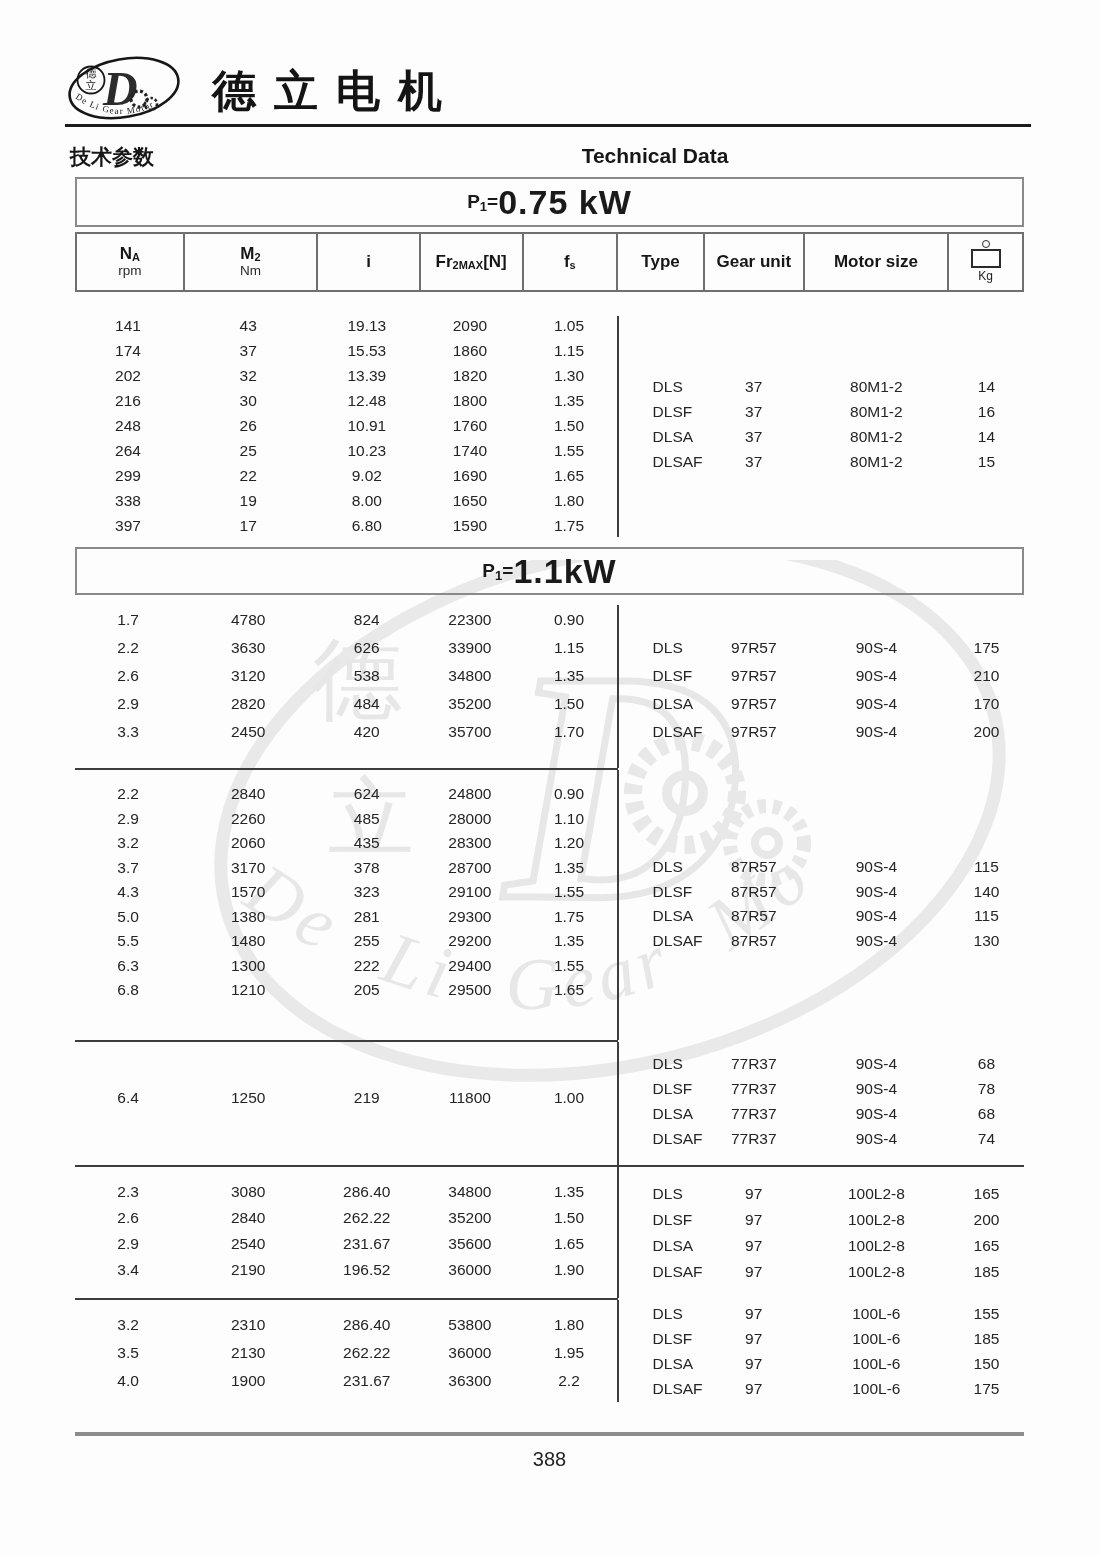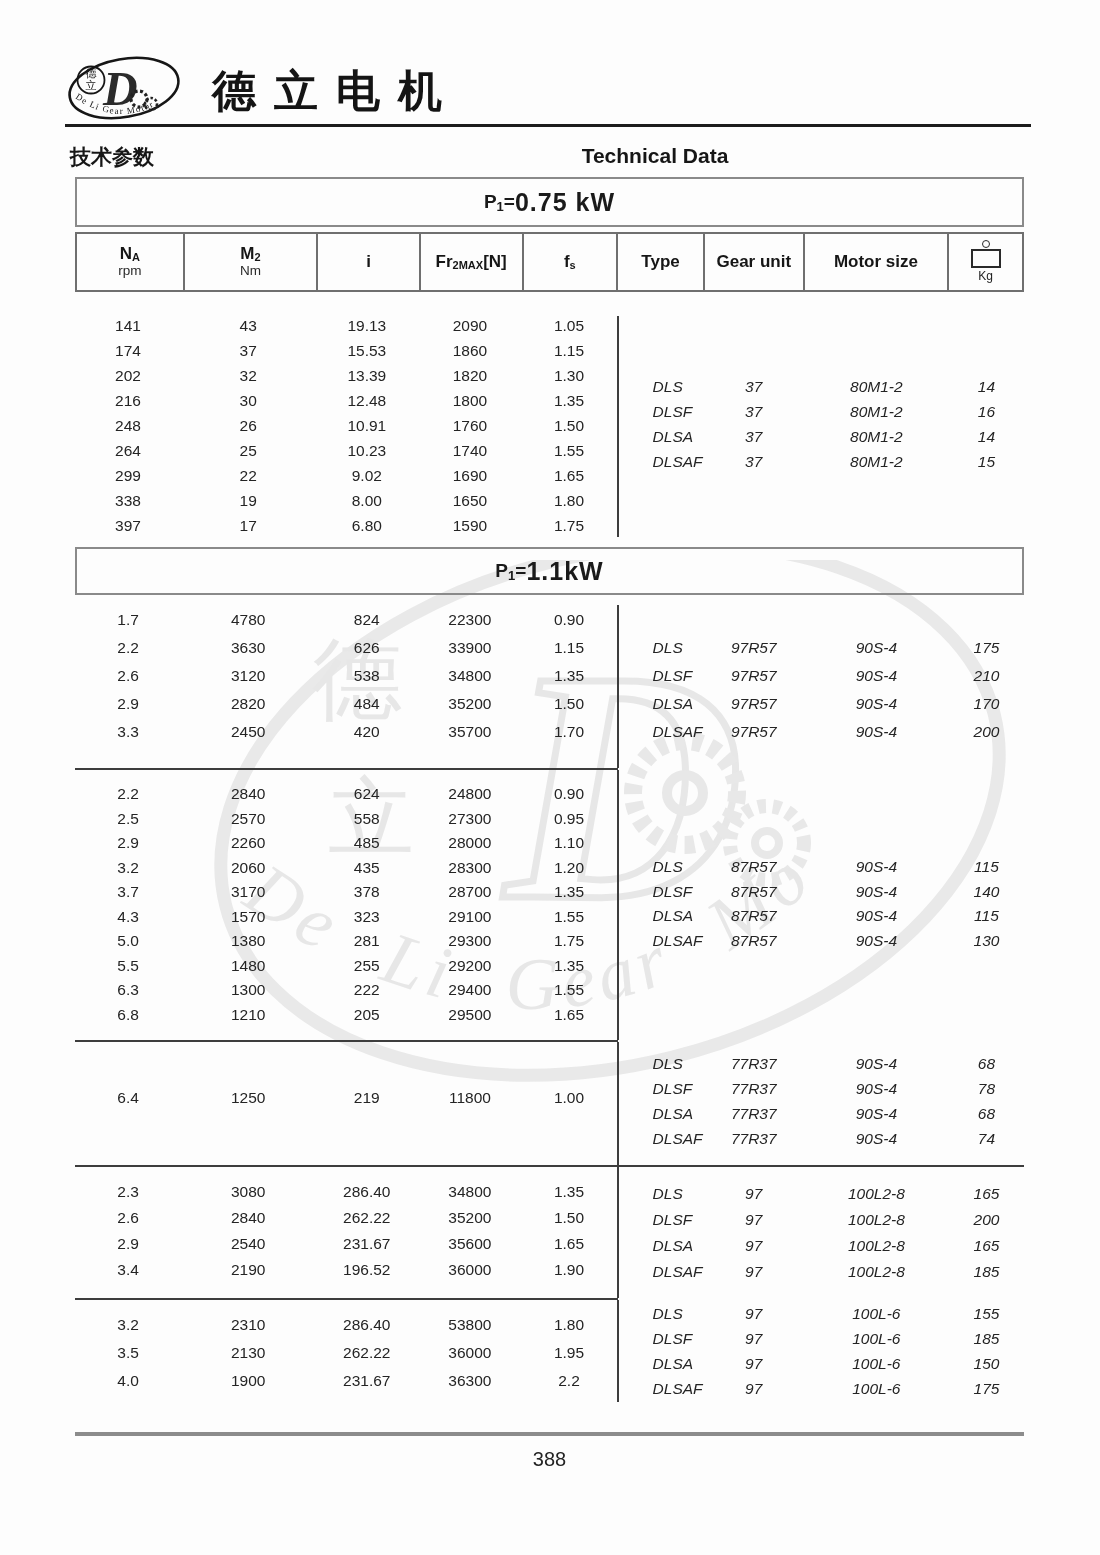--- a/index.html
+++ b/index.html
@@ -27,21 +27,21 @@
   
   .pbox{
     position:absolute;left:75px;width:949px;height:50px;
     border:2px solid #8a8a8a;background:transparent;z-index:2;
     display:flex;align-items:center;justify-content:center;
   }
   .pbox.p075{top:177px;}
   .pbox.p11{top:547px;height:48px;}
   .psmall{font-size:19px;font-weight:bold;color:#1a1a1a;}
   .psmall sub{font-size:13px;vertical-align:-3px;}
-  .pbig{font-size:25px;font-weight:bold;color:#1a1a1a;letter-spacing:1px;}
+  .pbig{font-size:34px;font-weight:bold;color:#1a1a1a;letter-spacing:1px;}
   
   .hdr{
     position:absolute;left:75px;top:232px;width:949px;height:60px;
     border:2px solid #6f6f6f;display:grid;z-index:2;
     grid-template-columns:11.18% 14.14% 10.86% 10.86% 10.02% 9.18% 10.55% 15.30% 7.91%;
   }
   .hcell{
     display:flex;flex-direction:column;align-items:center;justify-content:center;
     border-left:2px solid #6f6f6f;line-height:1.1;
   }
@@ -52,21 +52,21 @@
   .wicon{position:relative;width:30px;height:19px;border:2px solid #2a2a2a;margin:9px auto 2px;}
   .wicon::before{
     content:'';position:absolute;left:50%;top:-11px;transform:translateX(-50%);
     width:6px;height:6px;border:1.5px solid #2a2a2a;border-radius:50%;
   }
   .kglab{font-size:12px;color:#1e1e1e;}
   
   .block{position:absolute;left:75px;width:949px;z-index:1;}
   .vdiv{position:absolute;left:57.07%;width:2px;background:#3d3d3d;top:0;bottom:0;}
   .lrows{position:absolute;left:0;width:57.07%;}
-  .rrows{position:absolute;left:57.07%;width:42.93%;font-style:italic;}
+  .rrows{position:absolute;left:57.07%;width:42.93%;}
   .lrow{display:grid;grid-template-columns:19.59% 24.77% 19.04% 19.04% 17.56%;align-items:center;}
   .rrow{display:grid;grid-template-columns:21.38% 24.57% 35.63% 18.43%;align-items:center;}
   .c{font-size:15.5px;color:#242424;text-align:center;white-space:nowrap;}
   .rrow .type{text-align:left;padding-left:36px;}
   
   .b075{top:298px;height:249px;}
   .b075 .vdiv{top:18px;bottom:10px;}
   .b075 .lrows{top:15px;} .b075 .lrow{height:25px;}
   .b075 .rrows{top:76px;} .b075 .rrow{height:25px;}
   
@@ -359,27 +359,20 @@
     <div class="vdiv"></div>
     <div class="lrows">
       <div class="lrow">
           <div class="c">2.2</div>
           <div class="c">2840</div>
           <div class="c">624</div>
           <div class="c">24800</div>
           <div class="c">0.90</div>
         </div>
         <div class="lrow">
-          <div class="c">2.5</div>
-          <div class="c">2570</div>
-          <div class="c">558</div>
-          <div class="c">27300</div>
-          <div class="c">0.95</div>
-        </div>
-        <div class="lrow">
           <div class="c">2.9</div>
           <div class="c">2260</div>
           <div class="c">485</div>
           <div class="c">28000</div>
           <div class="c">1.10</div>
         </div>
         <div class="lrow">
           <div class="c">3.2</div>
           <div class="c">2060</div>
           <div class="c">435</div>

